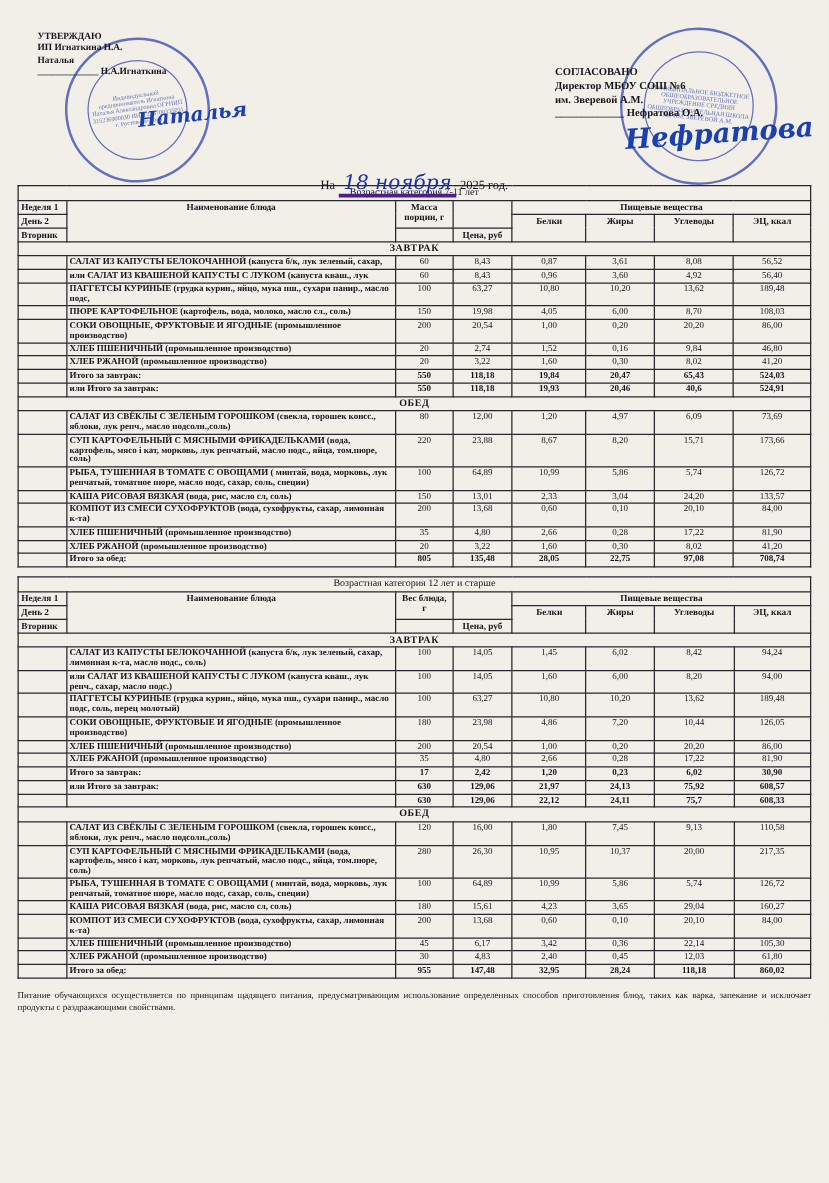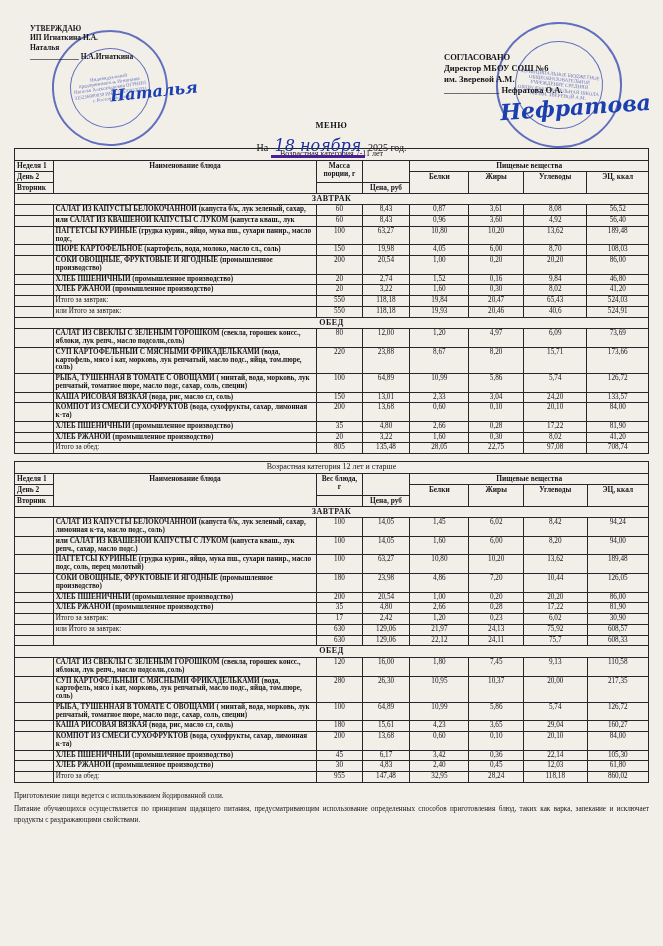--- a/index.html
+++ b/index.html
@@ -68,21 +68,21 @@
   .band{
     text-align:center;font-weight:normal;font-size:8px;padding:2px 0;
   }
   .sec{
     text-align:center;font-weight:bold;font-size:8px;letter-spacing:.5px;
   }
   .dish{font-weight:bold;}
   .num{text-align:center;}
   .hcell{text-align:center;vertical-align:middle;font-weight:bold;font-size:7.4px;margin-left:40px;}
   .wk{font-weight:bold;font-size:7.4px;text-align:left;}
-  .tot{font-weight:normal;}
+  .tot{font-weight:bold;}
   .gap{height:7px;border:0 !important;}
   .footnote{
     margin-top:8px;font-size:7.2px;line-height:1.45;text-align:justify;
   }
   .footnote p{margin:0 0 3px 0;}
 </style>
 </head>
 <body>
 
 <div class="page">
@@ -106,21 +106,20 @@
     <div class="hdr-right">
       <div class="ln">СОГЛАСОВАНО</div>
       <div class="ln">Директор МБОУ СОШ №6</div>
       <div class="ln">им. Зверевой А.М.</div>
       <div class="ln">_____________ Нефратова О.А.</div>
     </div>
 
     <div class="sig" style="left:96px;top:74px;font-size:16px;transform:rotate(-6deg);">Наталья</div>
     <div class="sig" style="left:486px;top:86px;font-size:22px;transform:rotate(-4deg);">Нефратова</div>
 
-    <div class="menu-word">МЕНЮ</div>
     <div class="date-line">
       <span>На</span>
       <span class="hand">18 ноября</span>
       <span>2025 год.</span>
     </div>
   </div>
 
   <table class="menu">
     <colgroup>
       <col style="width:34px">
@@ -547,17 +546,16 @@
           <td class="num tot">147,48</td>
           <td class="num tot">32,95</td>
           <td class="num tot">28,24</td>
           <td class="num tot">118,18</td>
           <td class="num tot">860,02</td>
         </tr>
   </tbody>
     </table>
 
   <div class="footnote">
-    <p>Приготовление пищи ведется с использованием йодированной соли.</p>
     <p>Питание обучающихся осуществляется по принципам щадящего питания, предусматривающим использование определенных способов приготовления блюд, таких как варка, запекание и исключает продукты с раздражающими свойствами.</p>
   </div>
 
 </div>
 
 </body></html>

